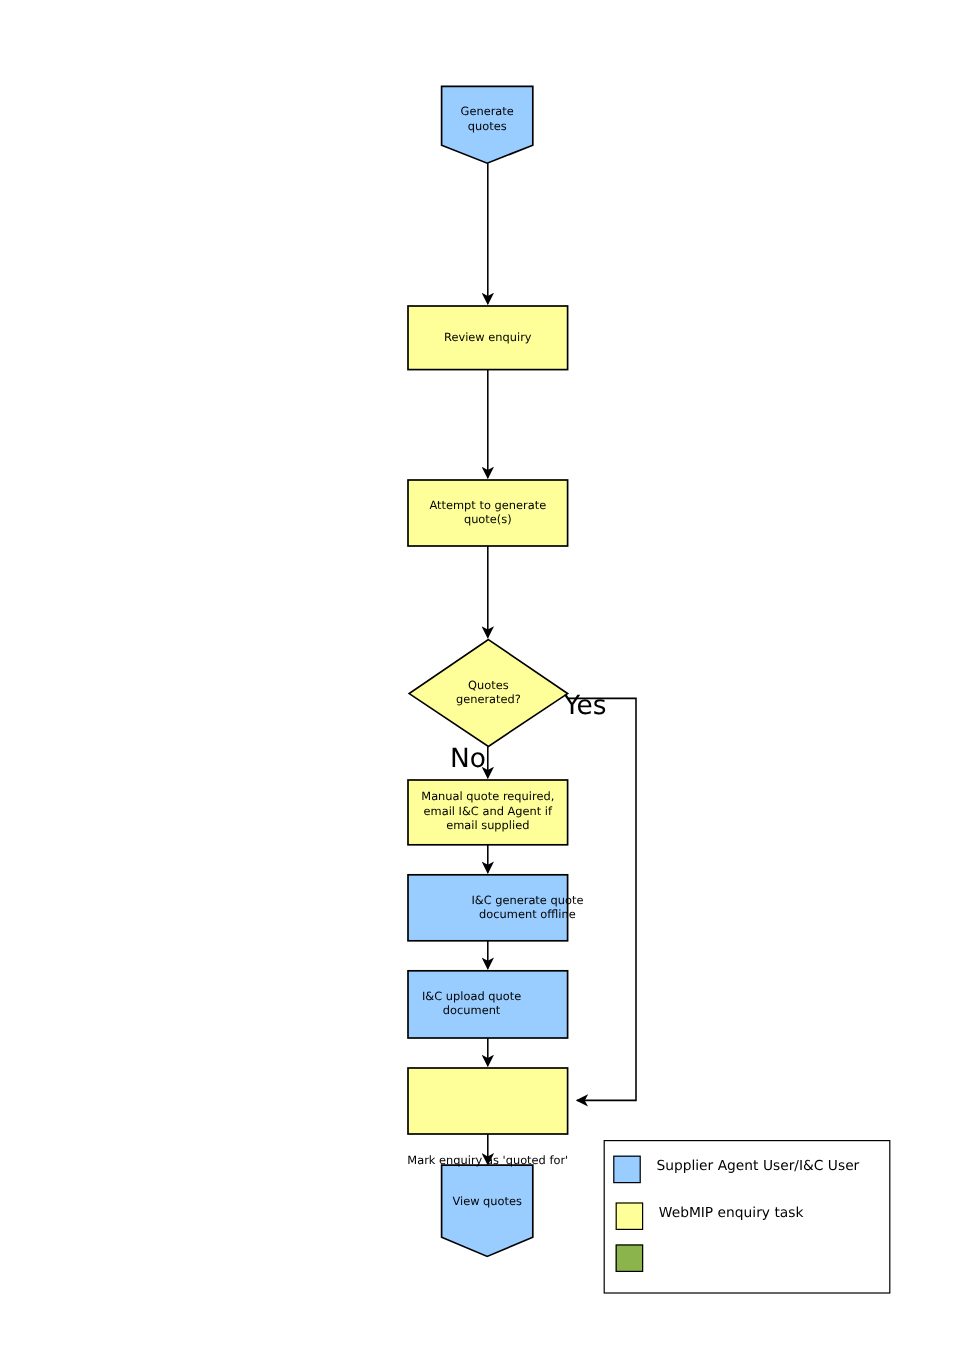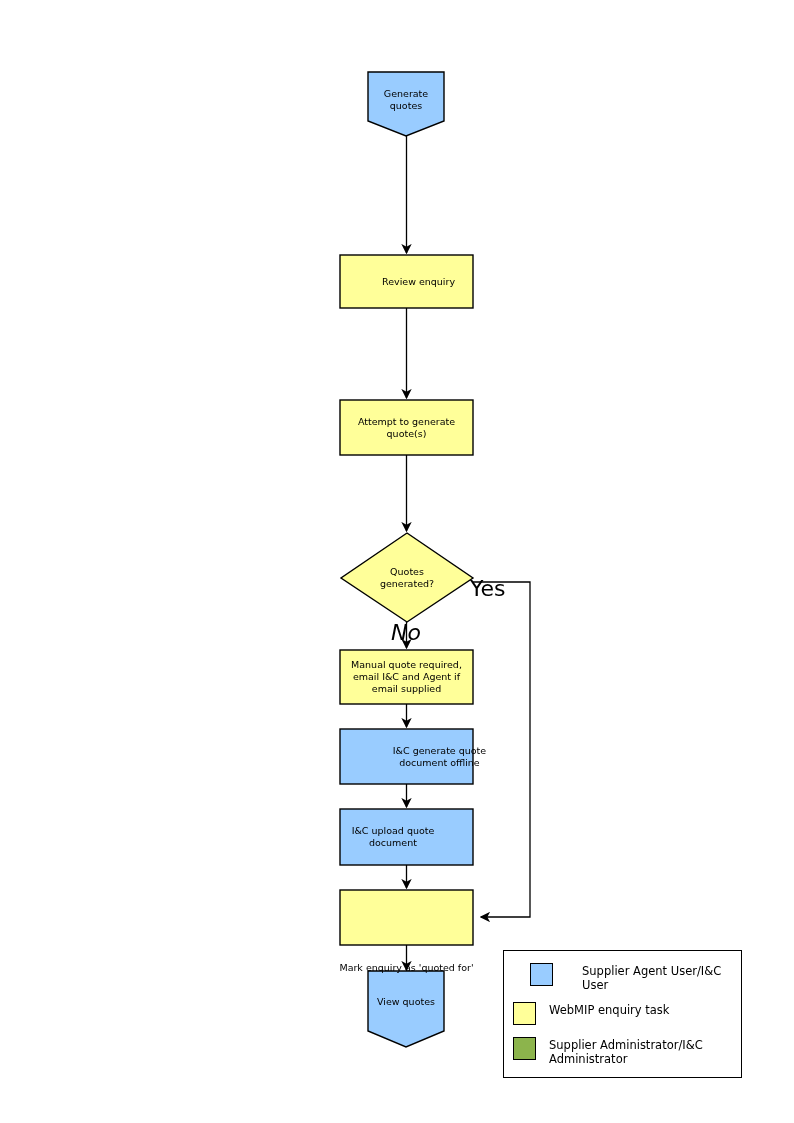--- a/index.html
+++ b/index.html
@@ -109,21 +109,21 @@
   <rect x="340" y="809" width="133" height="56" fill="#99CCFF" stroke="#000000" stroke-width="1.4"></rect>
 
   <rect x="340" y="890" width="133" height="55" fill="#FFFF99" stroke="#000000" stroke-width="1.4"></rect>
 
   <polygon points="368,971 444,971 444,1031 406,1047 368,1031" fill="#99CCFF" stroke="#000000" stroke-width="1.4"></polygon>
 </svg>
 
 <div class="node-text" style="left:368px; top:72px; width:76px; height:55px;">Generate
 quotes</div>
 
-<div class="node-text" style="left:340px; top:255px; width:133px; height:53px;padding-left:12px;">Review enquiry</div>
+<div class="node-text" style="left:340px; top:255px; width:133px; height:53px;">Review enquiry</div>
 
 <div class="node-text" style="left:340px; top:400px; width:133px; height:55px;">Attempt to generate
 quote(s)</div>
 
 <div class="node-text" style="left:341px; top:555px; width:132px; height:46px;">Quotes
 generated?</div>
 
 <div class="node-text" style="left:340px; top:650px; width:133px; height:54px;">Manual quote required,
 email I&amp;C and Agent if
 email supplied</div>
@@ -133,31 +133,29 @@
 
 <div class="node-text" style="left:340px; top:809px; width:106px; height:56px;">I&amp;C upload quote
 document</div>
 
 <div class="node-text" style="left:338px; top:940px; width:137px; height:55px;">Mark enquiry as 'quoted for'</div>
 
 <div class="node-text" style="left:368px; top:971px; width:76px; height:62px;">View quotes</div>
 
 <div class="edge-label" style="left:470px; top:578px;">Yes</div>
 
-<div class="edge-label" style="left:391px; top:622px;font-style:italic;">No</div>
+<div class="edge-label" style="left:375px; top:622px;">No</div>
 
 <div class="legend-box"></div>
 
-<div class="legend-row" style="left:530px; top:963px; width:220px;gap:16px;">
+<div class="legend-row" style="left:511px; top:963px; width:220px;">
   <span class="legend-swatch" style="background:#99CCFF;"></span>
   <span class="legend-label">Supplier Agent User/I&amp;C User</span>
 </div>
 
 <div class="legend-row" style="left:513px; top:1002px; width:220px;">
   <span class="legend-swatch" style="background:#FFFF99;"></span>
   <span class="legend-label">WebMIP enquiry task</span>
 </div>
 
 <div class="legend-row" style="left:513px; top:1037px; width:220px;">
   <span class="legend-swatch" style="background:#8CB44C;"></span>
-  <span class="legend-label">Supplier Administrator/I&amp;C
-Administrator</span>
 </div>
 
 </body></html>

